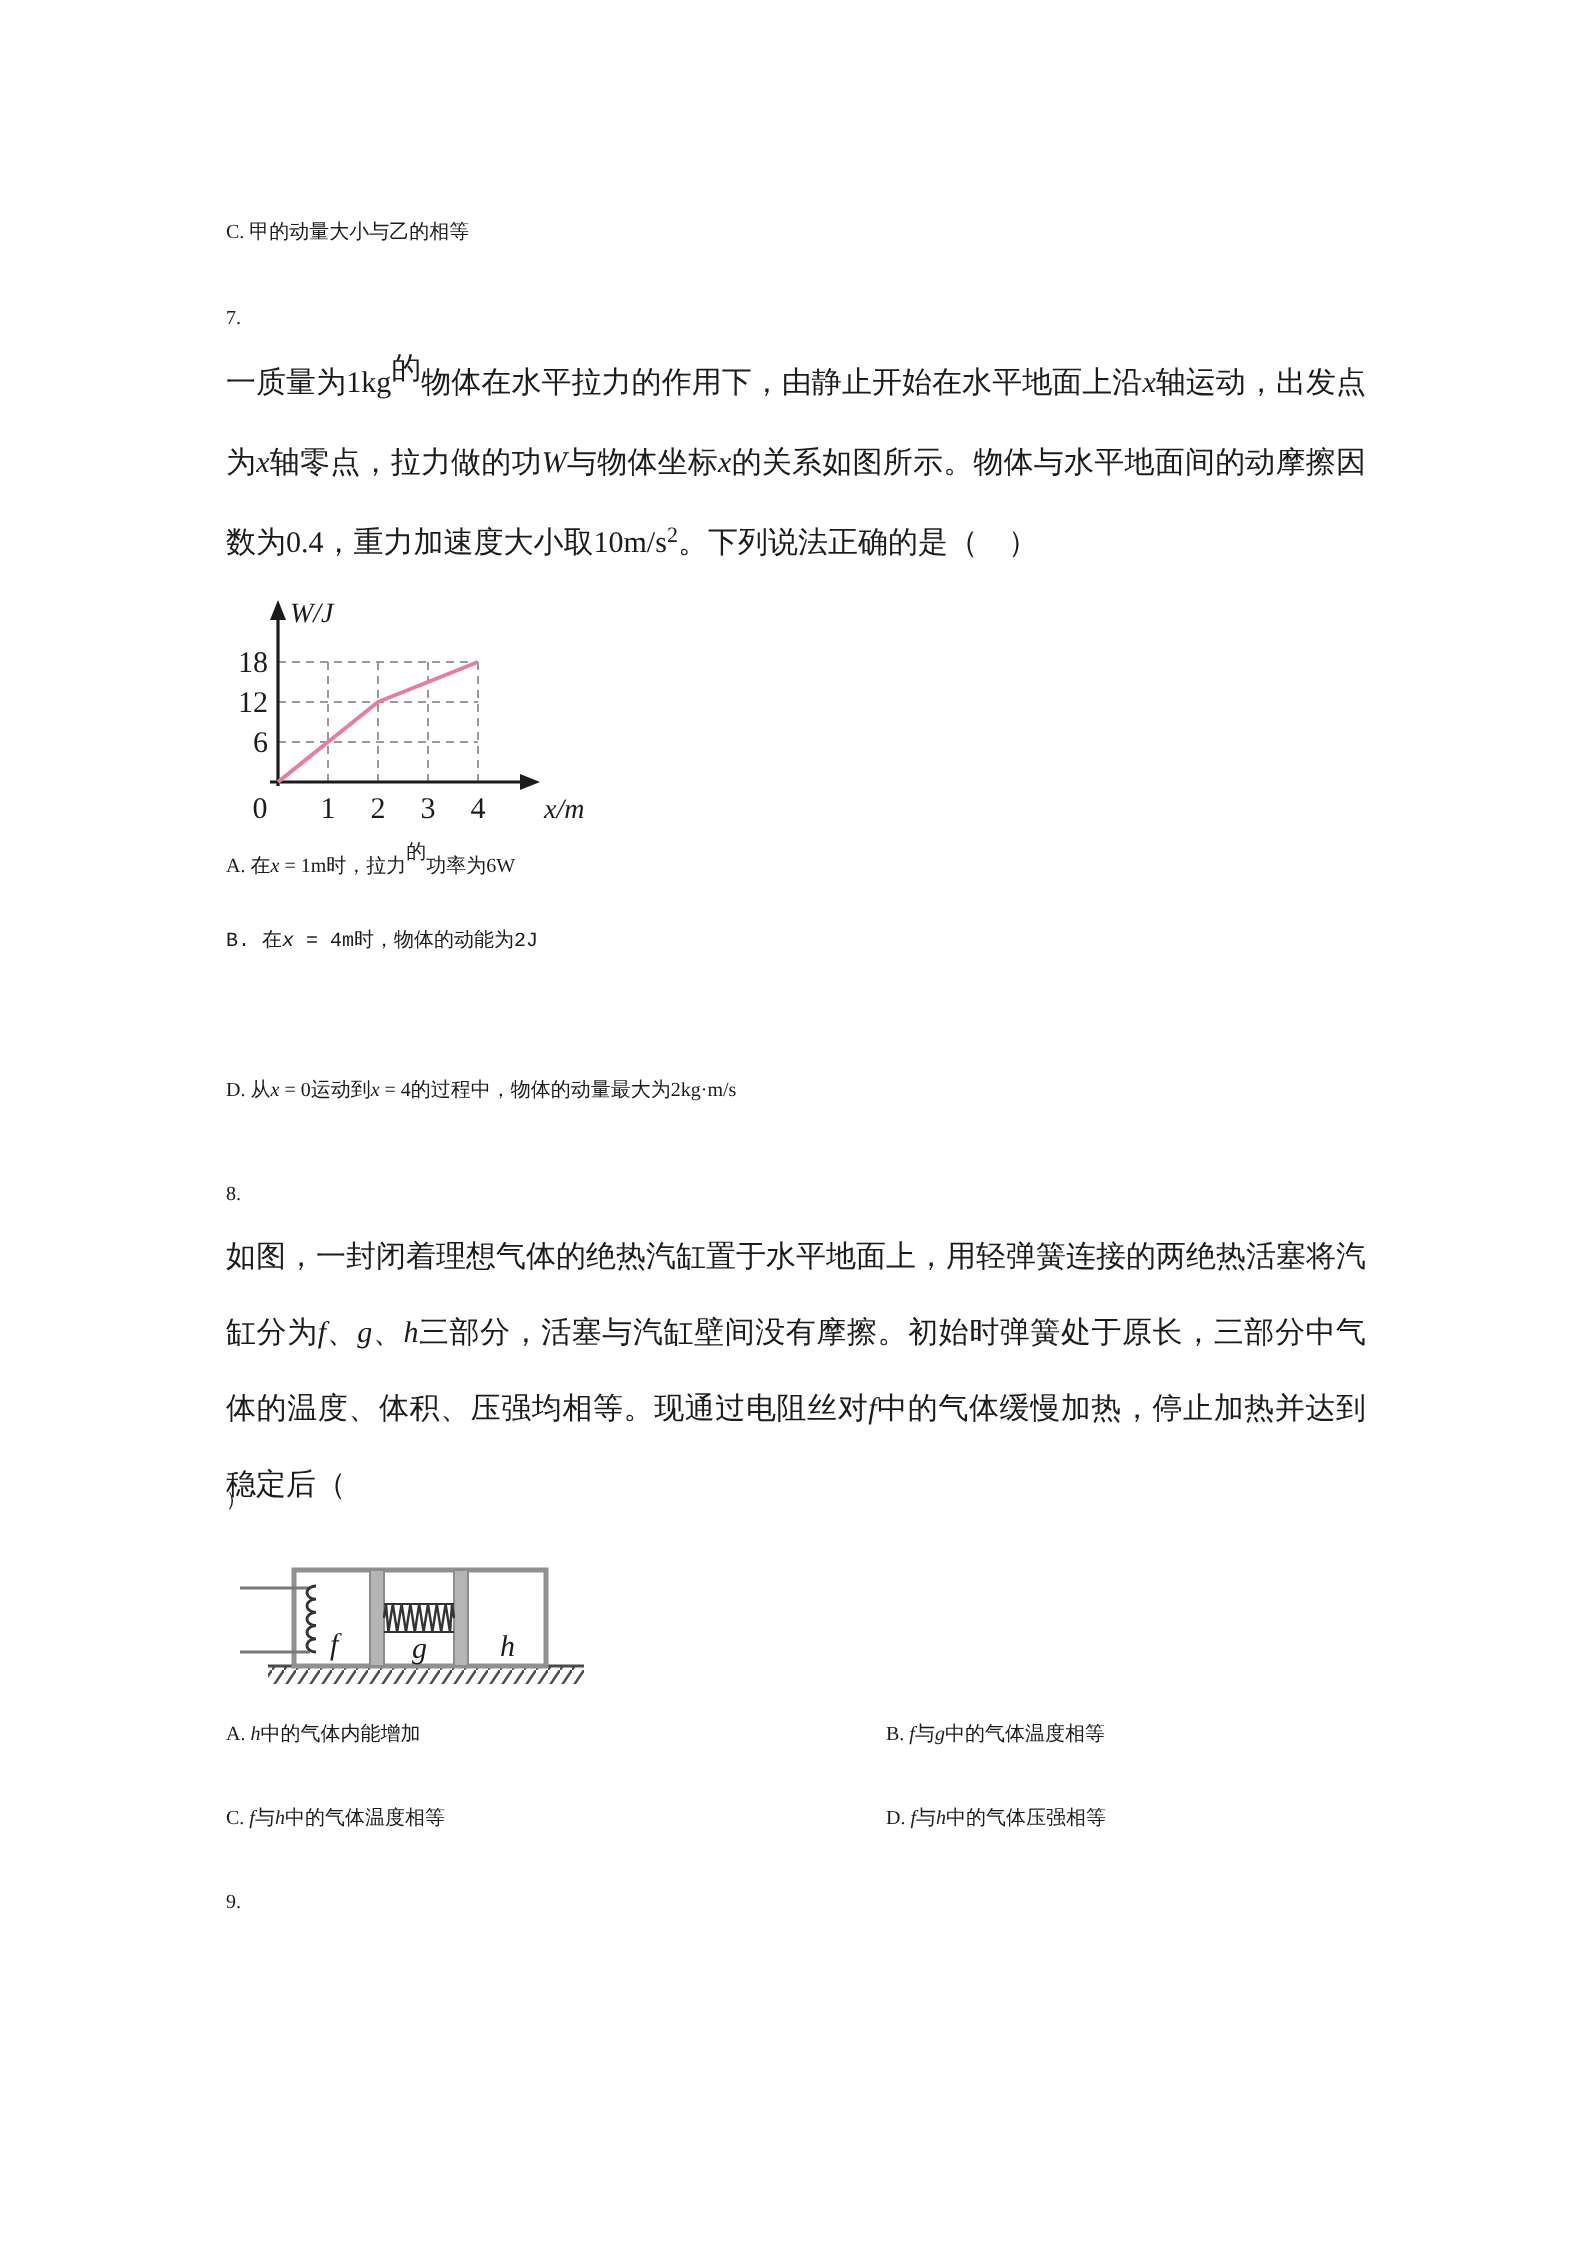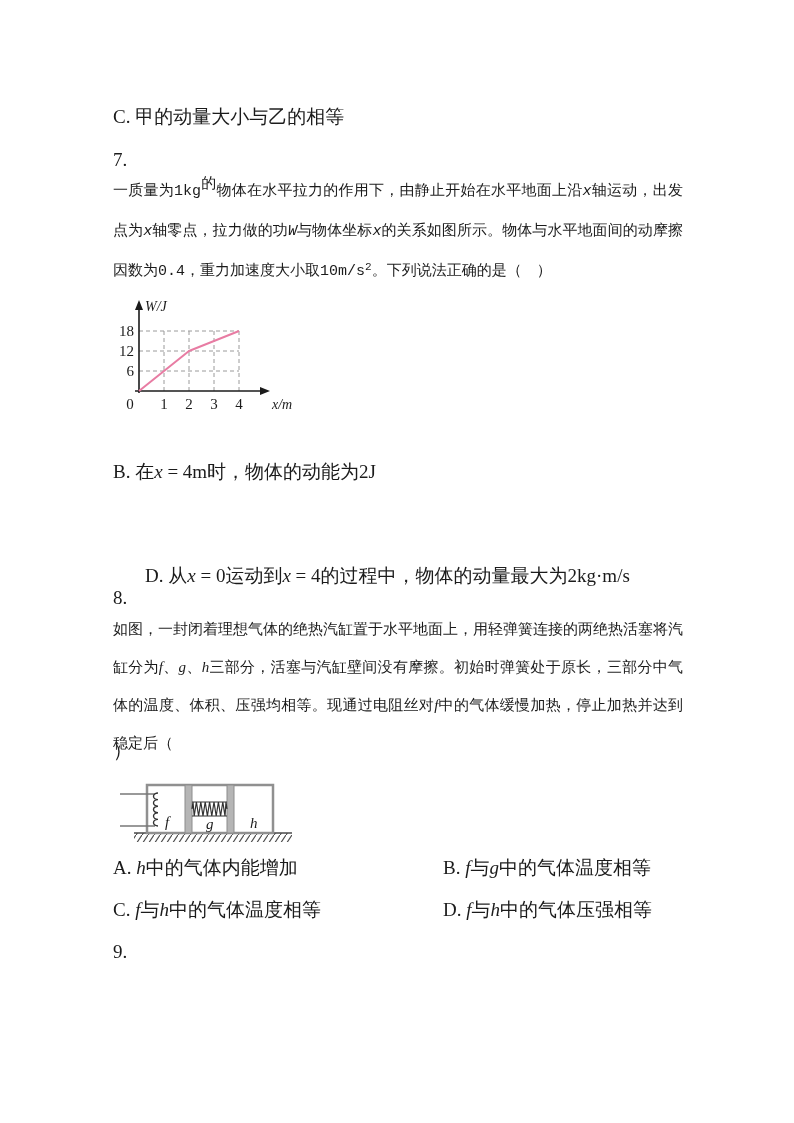--- a/index.html
+++ b/index.html
@@ -4,23 +4,23 @@
 <style>
   * { margin:0; padding:0; box-sizing:border-box; }
   html,body { width:794px; height:1123px; }
   body {
     background:#ffffff;
     color:#1b1b1b;
     font-family:"Liberation Serif","DejaVu Serif",serif;
   }
   .page { position:relative; width:794px; height:1123px; background:#fff; overflow:hidden; }
   .abs { position:absolute; left:113px; }
-  .line { font-size:19px; line-height:20px; white-space:nowrap; }
+  .line { font-size:10px; line-height:20px; white-space:nowrap; }
   .para { font-size:15px; width:570px; text-align:justify; }
-  .lh40 { line-height:40px;font-family:Liberation Mono, monospace; }
+  .lh40 { line-height:40px; }
   .lh38 { line-height:38px; }
   .cols { display:flex; width:570px; }
   .col1 { width:330px; flex:none; }
   .r-i   { font-style:italic; }
   .r-raise { position:relative; top:-7px; }
   .r-sup { font-size:11px; position:relative; top:-5px; }
   svg text { font-family:"Liberation Serif","DejaVu Serif",serif; fill:#1b1b1b; }
 </style>
 </head>
 <body>
@@ -53,22 +53,23 @@
       <text x="77" y="113" text-anchor="middle" font-size="15">2</text>
       <text x="102" y="113" text-anchor="middle" font-size="15">3</text>
       <text x="127" y="113" text-anchor="middle" font-size="15">4</text>
       <text x="22" y="80" text-anchor="end" font-size="15">6</text>
       <text x="22" y="60" text-anchor="end" font-size="15">12</text>
       <text x="22" y="40" text-anchor="end" font-size="15">18</text>
       <text x="33" y="15" font-size="14" font-style="italic">W/J</text>
       <text x="160" y="113" font-size="14" font-style="italic">x/m</text>
     </svg>
 
-  <div class="abs line" style="top:462px;"><span>B. 在</span><span class="r-i">x</span><span> = 4m时，物体的动能为2J</span></div>
-  <div class="abs line" style="top:566px;margin-left:32px;"><span>D. 从</span><span class="r-i">x</span><span> = 0运动到</span><span class="r-i">x</span><span> = 4的过程中，物体的动量最大为2kg·m/s</span></div>
+  <div class="abs line" style="top:424px;"><span>A. 在</span><span class="r-i">x</span><span> = 1m时，拉力</span><span class="r-raise">的</span><span>功率为6W</span></div>
+  <div class="abs line" style="top:462px;font-family:Liberation Mono, monospace;"><span>B. 在</span><span class="r-i">x</span><span> = 4m时，物体的动能为2J</span></div>
+  <div class="abs line" style="top:536px;"><span>D. 从</span><span class="r-i">x</span><span> = 0运动到</span><span class="r-i">x</span><span> = 4的过程中，物体的动量最大为2kg·m/s</span></div>
 
   <div class="abs line" style="top:588px;">8.</div>
 
   <div class="abs para lh38" style="top:610px;"><span>如图，一封闭着理想气体的绝热汽缸置于水平地面上，用轻弹簧连接的两绝热活塞将汽缸分为</span><span class="r-i">f</span><span>、</span><span class="r-i">g</span><span>、</span><span class="r-i">h</span><span>三部分，活塞与汽缸壁间没有摩擦。初始时弹簧处于原长，三部分中气体的温度、体积、压强均相等。现通过电阻丝对</span><span class="r-i">f</span><span>中的气体缓慢加热，停止加热并达到稳定后（</span></div>
   <div class="abs line" style="top:741px;">）</div>
 
   <svg class="abs" style="top:763px; left:112px;" width="235" height="95" viewBox="0 0 235 95">
     <defs>
       <pattern id="hatch" width="6" height="9" patternUnits="userSpaceOnUse">
         <line x1="0" y1="9" x2="6" y2="0" stroke="#4a4a4a" stroke-width="1.2"></line>

